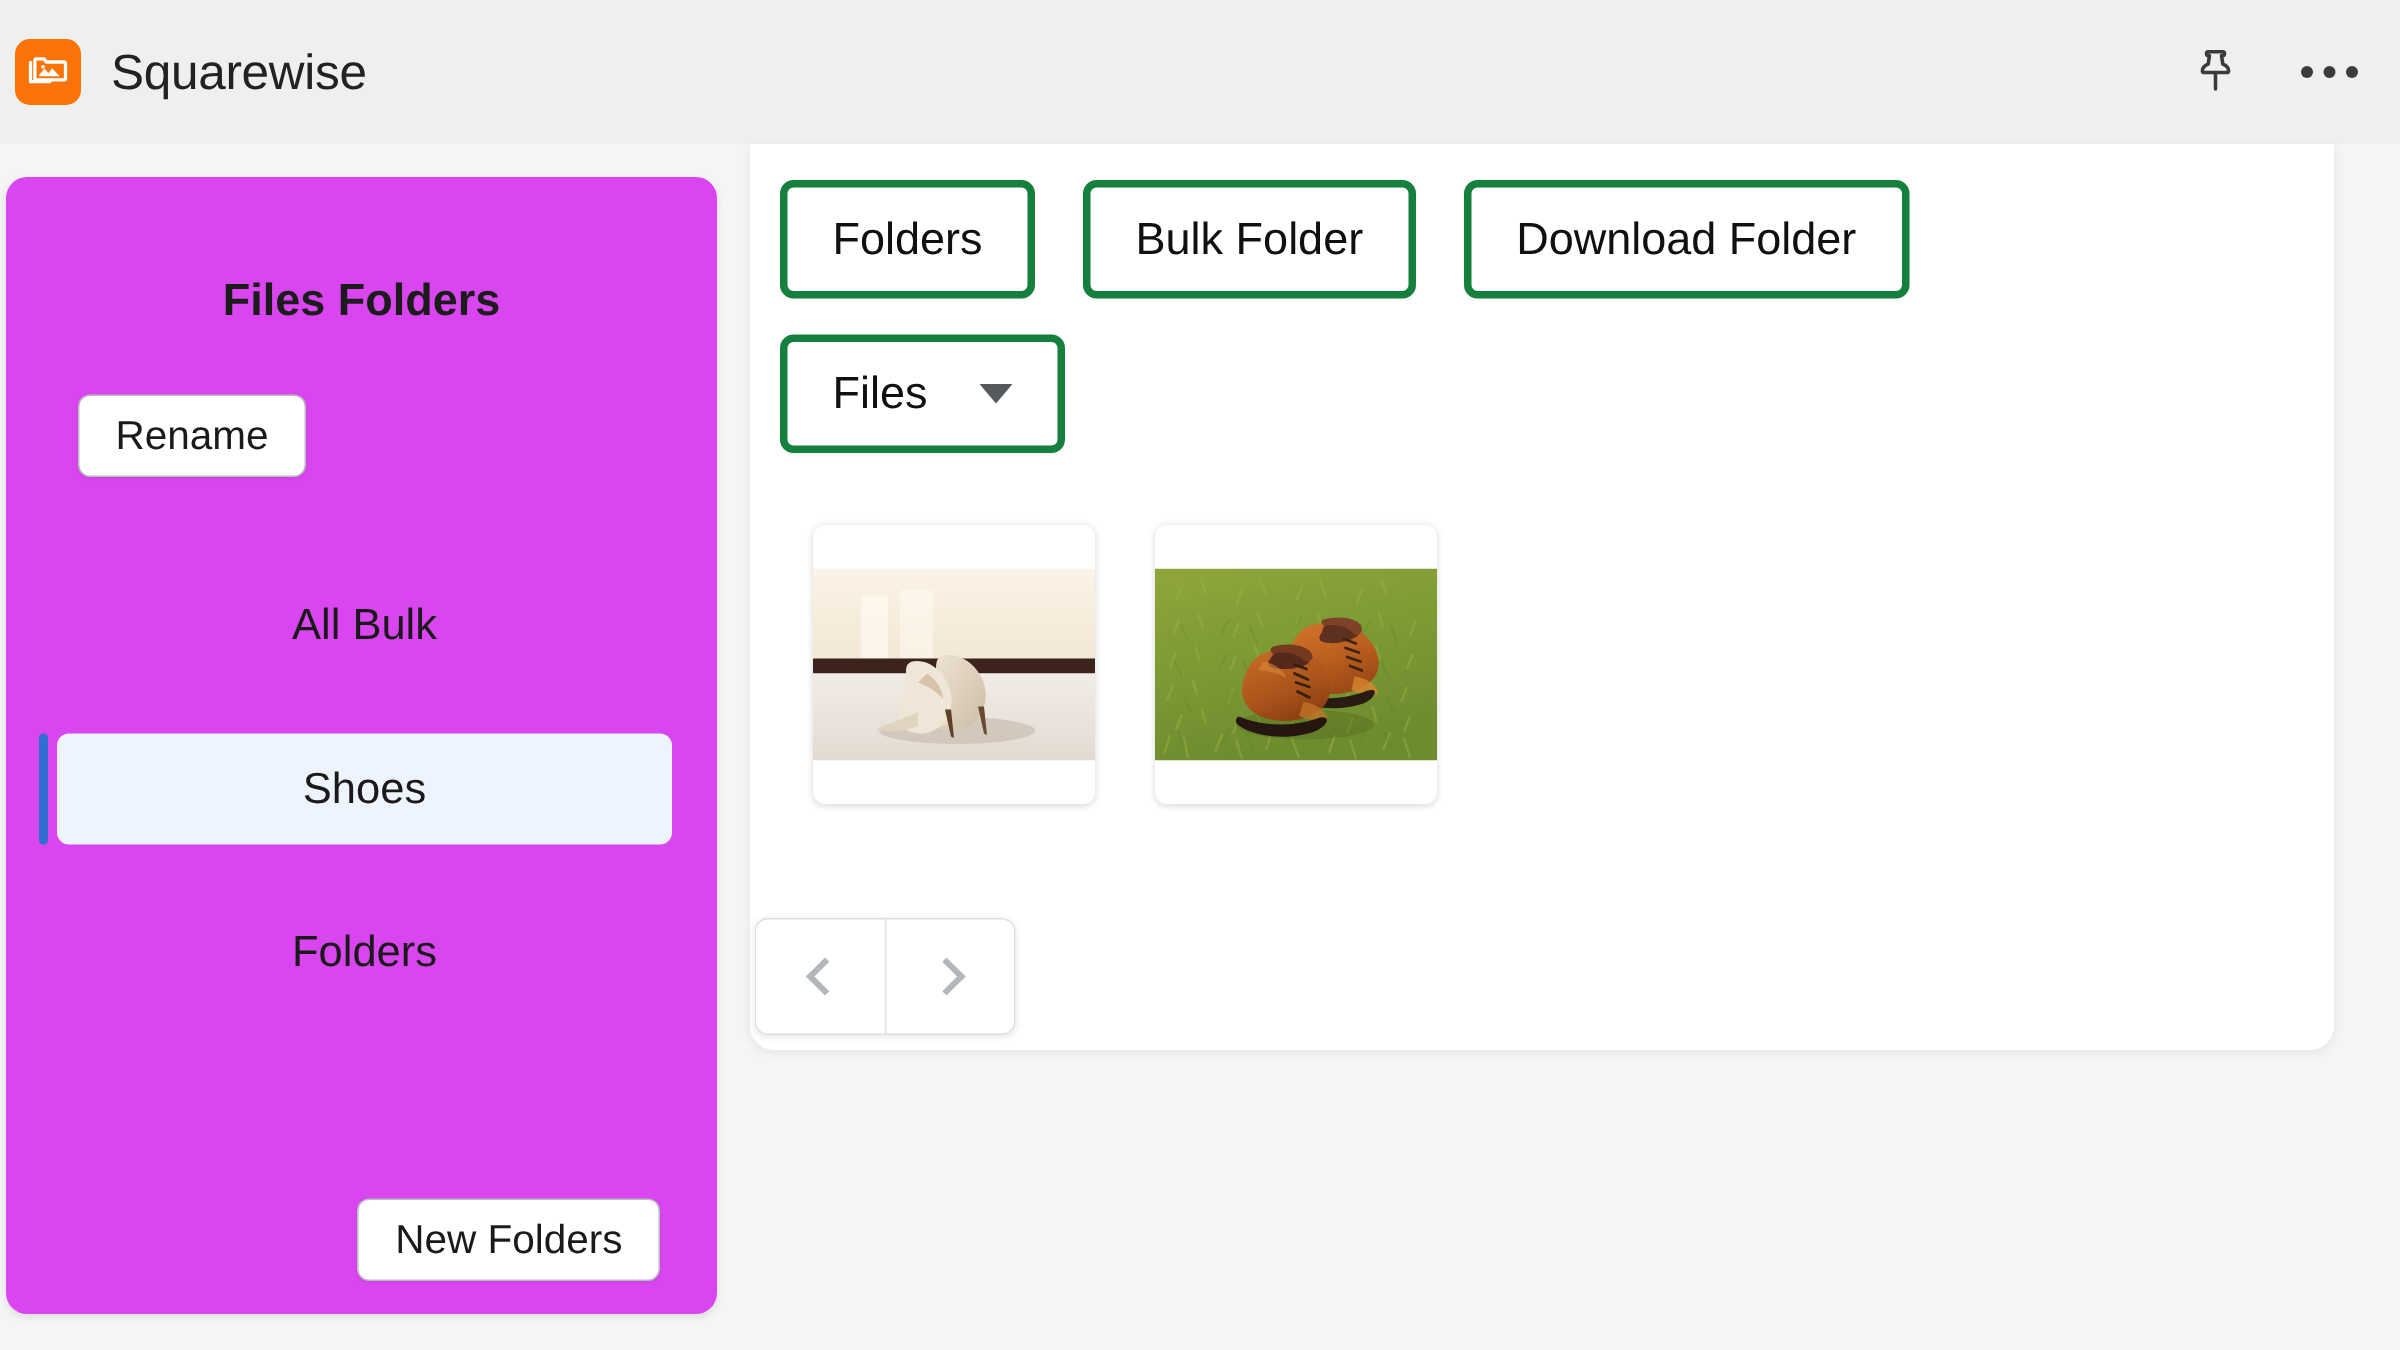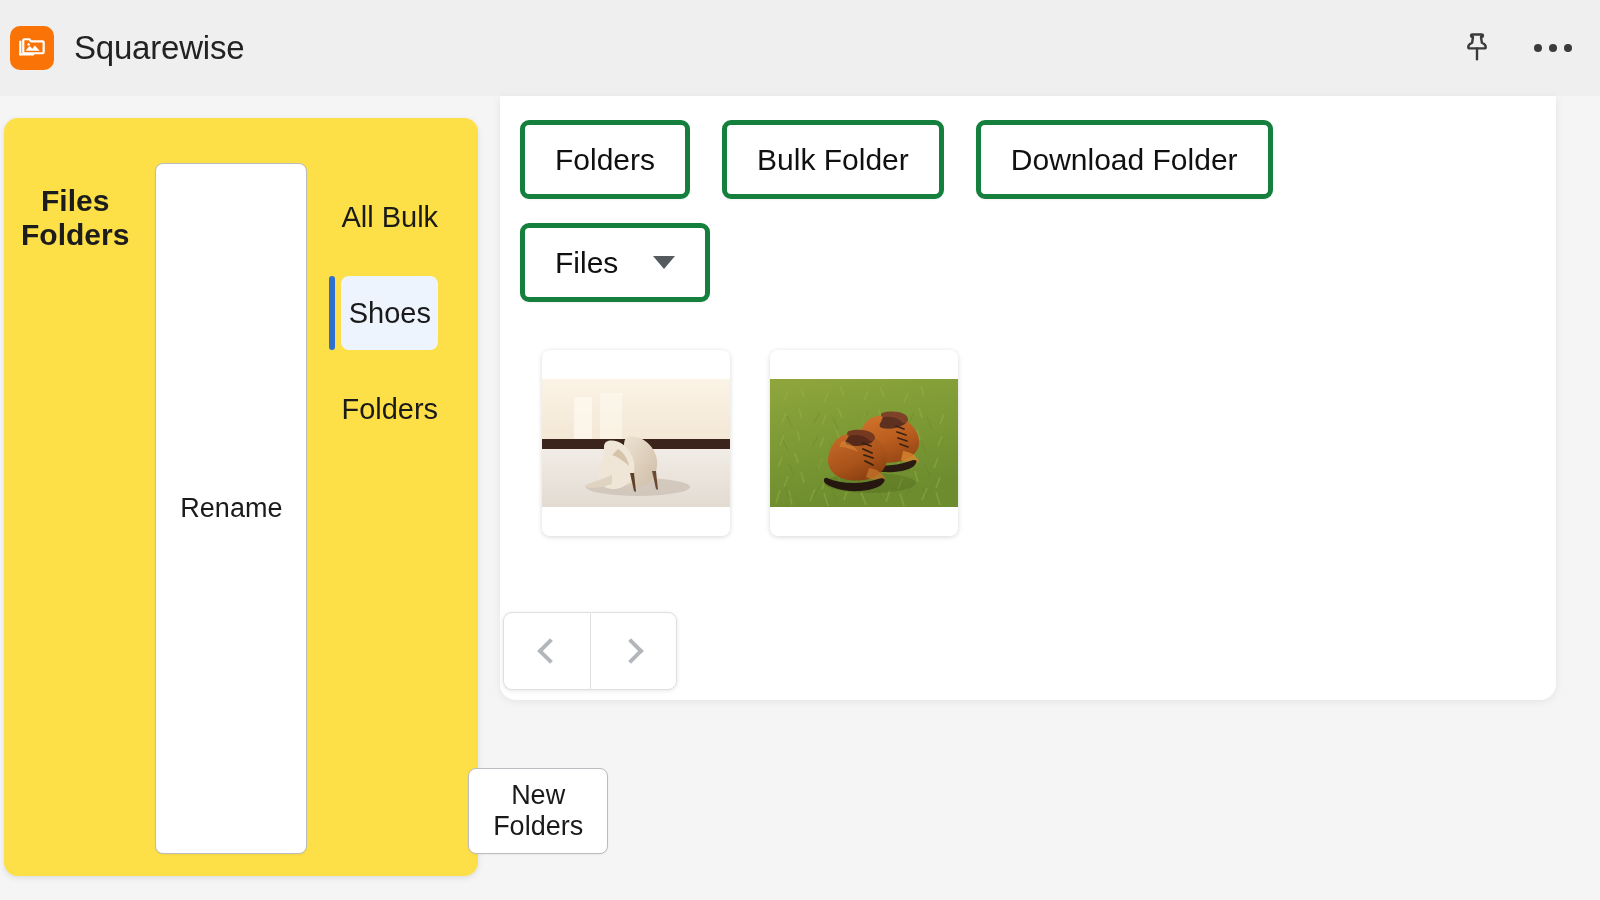--- a/index.html
+++ b/index.html
@@ -71,38 +71,38 @@
     display: block;
   }
 
   
   .sidebar-card {
     position: absolute;
     left: 4px;
     top: 118px;
     width: 474px;
     height: 758px;
-    background: #fde047;
+    background: #d946ef;
     border-radius: 14px;
     box-shadow: 0 2px 6px rgba(0,0,0,0.10);
     display: flex;
-    flex-direction: row;
-    padding: 0 0 22px 17px;
+    flex-direction: column;
+    padding: 0 0 22px 0;
   }
   .sidebar-title {
     text-align: center;
     font-size: 30px;
     font-weight: bold;
     color: #1c1c1c;
     margin-top: 66px;
   }
   .sidebar-actions {
     display: flex;
     gap: 16px;
-    margin: 45px 0 0 26px;
+    margin: 45px 0 0 48px;
   }
   .btn {
     font-family: "Liberation Sans", sans-serif;
     font-size: 27px;
     color: #1a1a1a;
     background: #ffffff;
     border: 1px solid #b9bcc0;
     border-radius: 8px;
     padding: 11px 24px;
     cursor: pointer;
@@ -138,21 +138,21 @@
   .folder-item.selected::before {
     content: "";
     position: absolute;
     left: -12px;
     top: 0;
     width: 6px;
     height: 74px;
     border-radius: 3px;
     background: #2f6fd0;
   }
-  .folder-item + .folder-item { margin-top: 22px; }
+  .folder-item + .folder-item { margin-top: 35px; }
 
   .sidebar-footer {
     margin-top: auto;
     display: flex;
     justify-content: flex-end;
     padding-right: 38px;
   }
 
   
   .main-panel {

